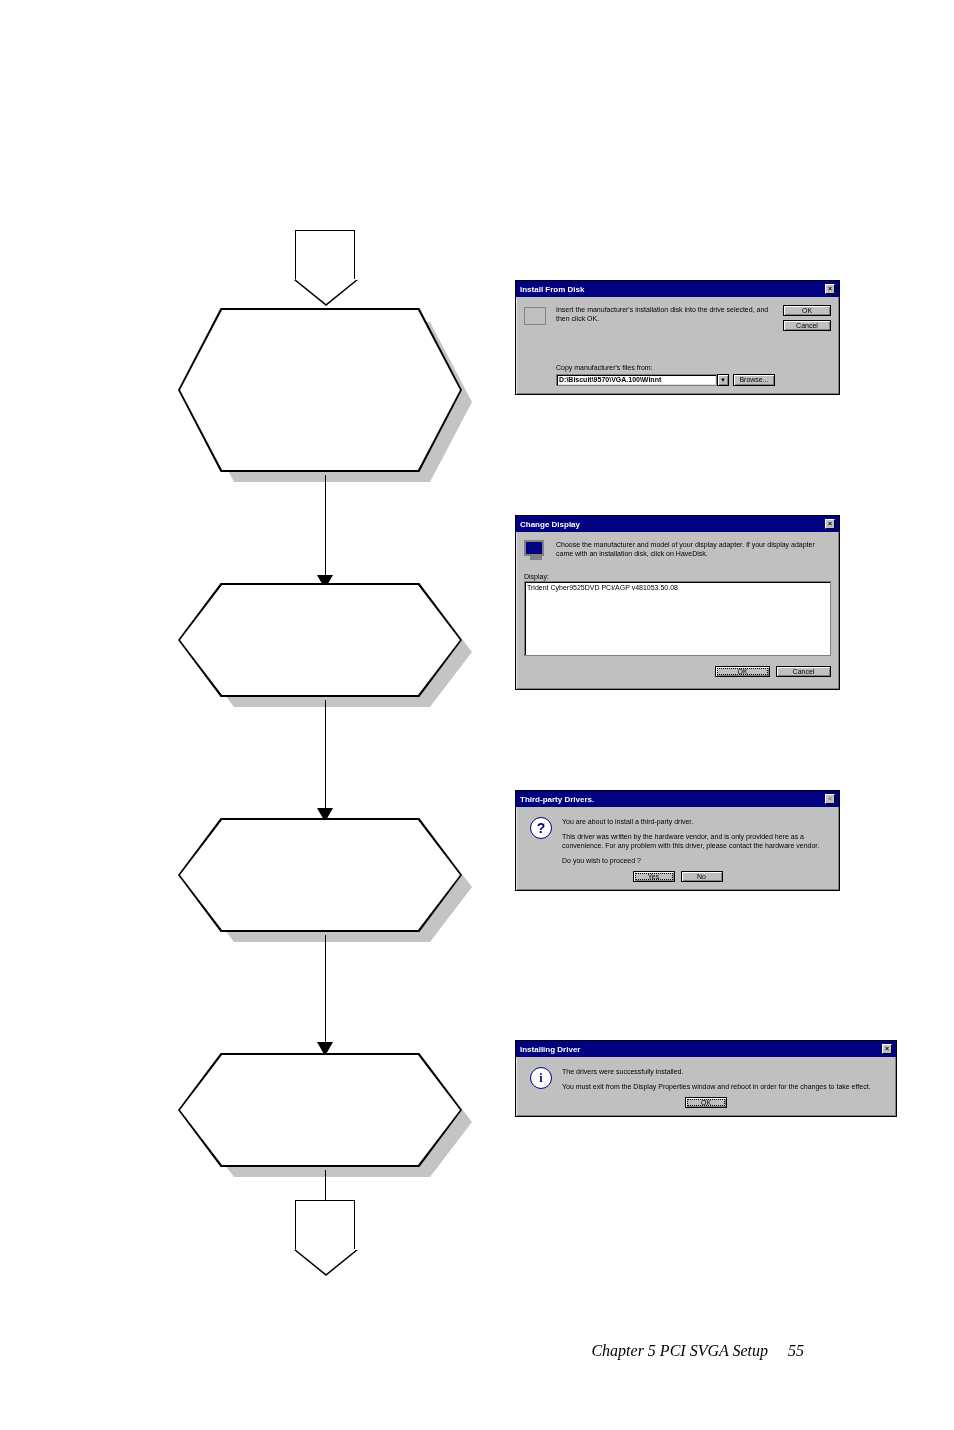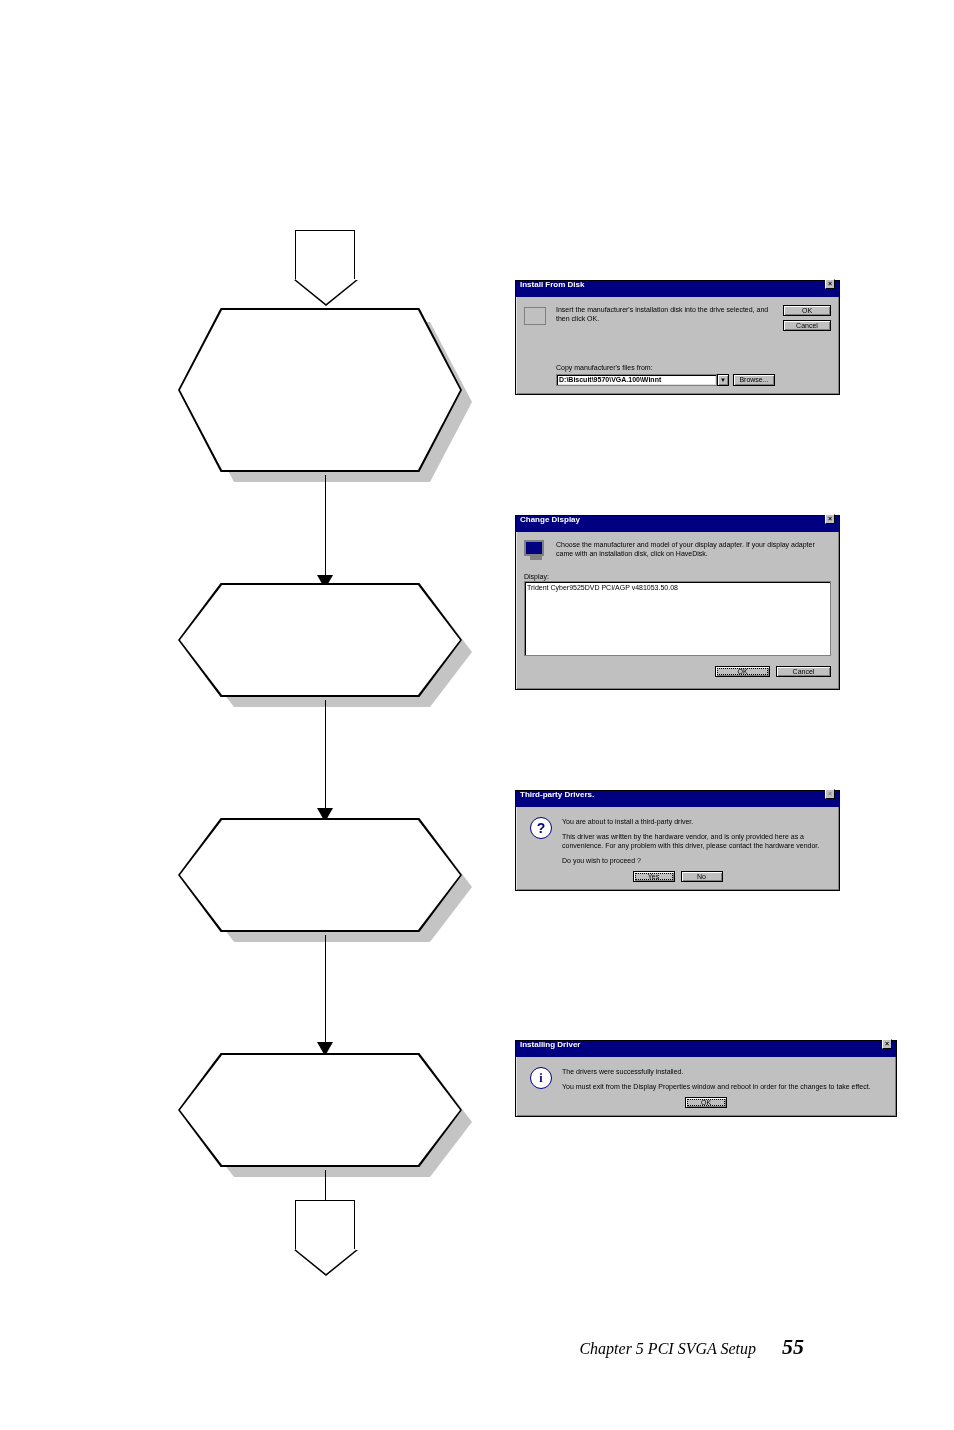--- a/index.html
+++ b/index.html
@@ -116,21 +116,21 @@
     font-size: 7px;
   }
   .titlebar {
     background: #000080;
     color: #fff;
     font-weight: bold;
     font-size: 8px;
     padding: 8px 4px;
     display: flex;
     justify-content: space-between;
-    align-items: flex-end;
+    align-items: center;
     height: 14px;
   }
   .close-btn {
     width: 10px; height: 10px;
     background: #c0c0c0;
     border: 1px solid #fff;
     border-right-color: #000;
     border-bottom-color: #000;
     font-size: 7px;
     line-height: 8px;
@@ -229,26 +229,26 @@
   .dlg-change  { left: 515px; top: 515px; width: 325px; }
   .dlg-third   { left: 515px; top: 790px; width: 325px; }
   .dlg-driver  { left: 515px; top: 1040px; width: 382px; }
 
   .footer {
     position: absolute;
     bottom: 70px;
     right: 150px;
     display: flex;
     align-items: baseline;
-    gap: 26px;
+    gap: 20px;
     font-family: "Times New Roman", serif;
     margin-left: 33px;
   }
   .footer-title { font-style: italic; font-size: 16px; }
-  .footer-page  { font-style: italic; font-weight: bold; font-size: 22px; }
+  .footer-page  { font-style: italic; font-weight: normal; font-size: 16px; }
 
   .dlg-text { color: #000; font-size: 7px; line-height: 1.3; }
   .btn-col { display:flex; flex-direction:column; gap:4px; }
   .btn-row { display:flex; gap:6px; justify-content:center; padding:6px 0 8px; }
 </style>
 </head>
 <body>
 
 <div class="page">
 

